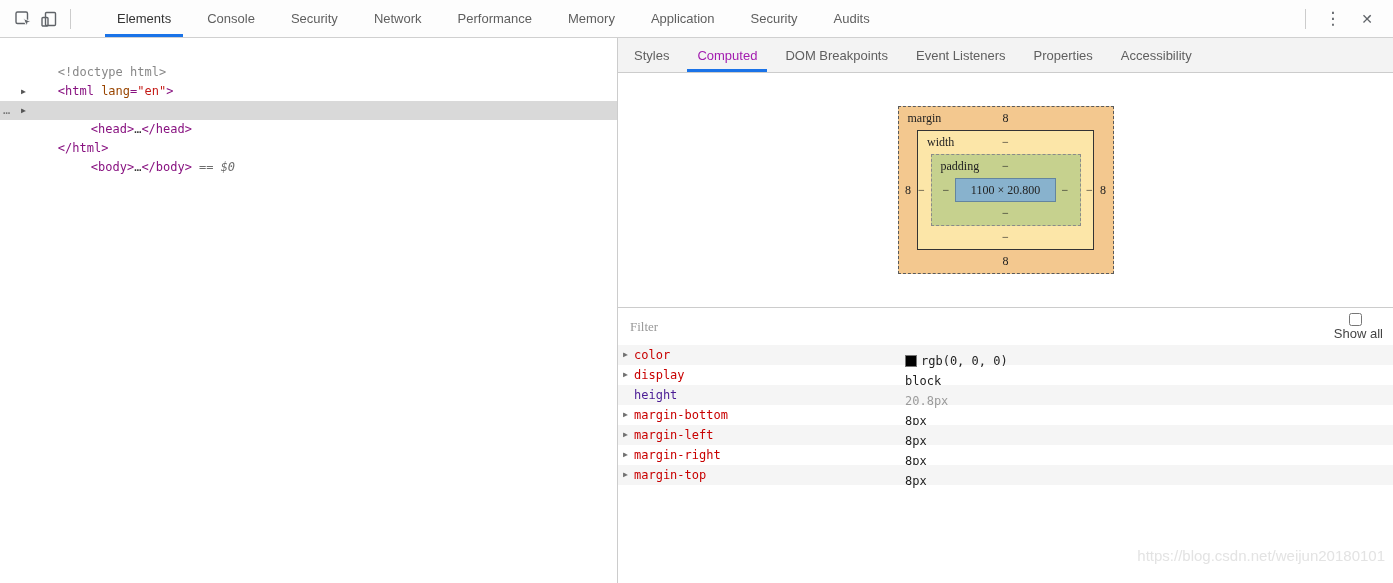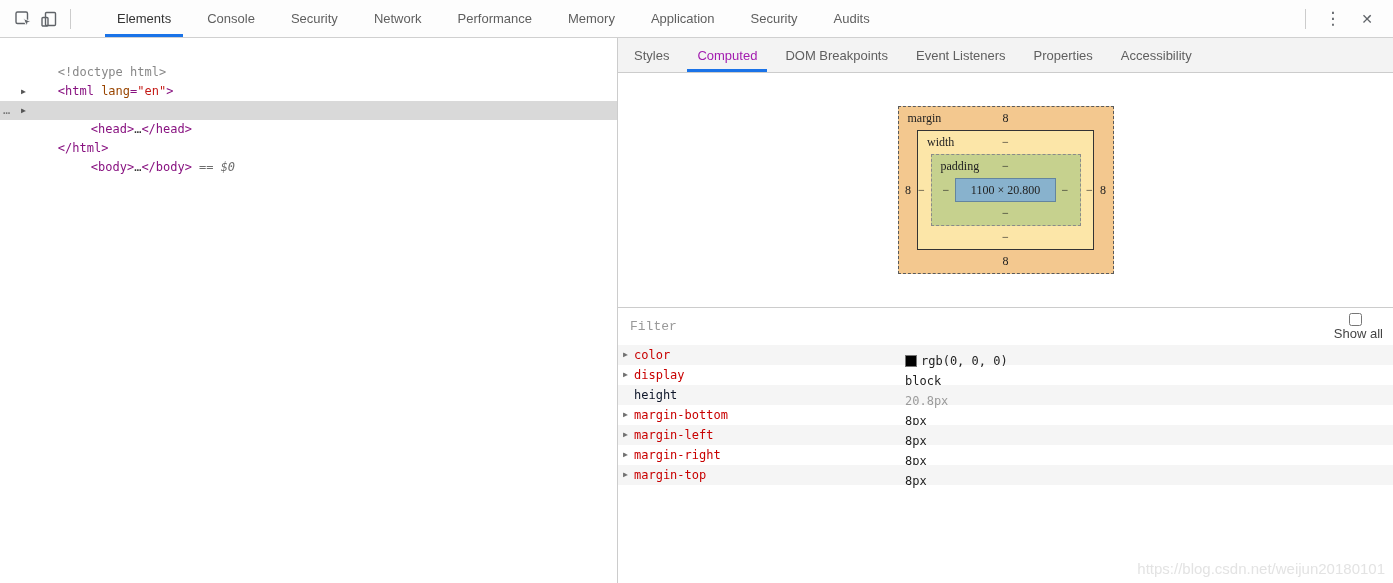--- a/index.html
+++ b/index.html
@@ -88,47 +88,47 @@
     background: #88b2cd; border: 1px solid #64859e;
   }
 
   
   .filter-bar {
     height: 37px; flex: none; background: #fff;
     display: flex; align-items: center; padding: 0 10px;
   }
   .filter-input {
     border: none; outline: none; background: transparent;
-    font-size: 13px; color: #333; width: 300px; font-family: Liberation Mono, monospace;
+    font-size: 13px; color: #333; width: 300px; font-family: Liberation Serif, serif;
   }
   .filter-input::placeholder { color: #999; }
   .show-all { margin-left: auto; display: flex; align-items: center; font-size: 13px; color: #444; cursor: pointer; flex-direction: column; }
   .show-all input { width: 13px; height: 13px; margin: 0 5px 0 0; accent-color: #9e9e9e; }
 
   
   .props { flex: 1; overflow: hidden; background: #fff; }
   .prop-row {
     height: 20px; line-height: 20px; display: flex; align-items: center;
     font-family: "DejaVu Sans Mono", "Liberation Mono", monospace; font-size: 12px;
     position: relative; padding-left: 16px;
   }
   .prop-row.odd { background: #f5f5f5; }
   .prop-twisty { position: absolute; left: 5px; top: 0; font-size: 8px; color: #727272; line-height: 20px; }
   .prop-name { width: 271px; flex: none; color: #c80000; overflow: hidden; }
-  .prop-row.faded .prop-name { color: #0f172a; }
+  .prop-row.faded .prop-name { color: #4c1d95; }
   .prop-value { color: #222; display: flex; align-items: center; margin-top: 12px; }
   .prop-row.faded .prop-value { color: #9b9b9b; }
   .swatch {
     display: inline-block; width: 12px; height: 12px; background: #000;
     border: 1px solid #767676; margin-right: 4px; flex: none;
   }
 
   
   .watermark {
-    position: absolute; right: 8px; bottom: 6px;
+    position: absolute; right: 8px; bottom: 19px;
     font-size: 15px; color: #e3e3e3; pointer-events: none; white-space: nowrap;
   }
 
   svg .stroke { stroke: #5f6368; stroke-width: 1.4; fill: none; }
   svg .fill { fill: #5f6368; }
 </style>
 </head>
 <body>
 
 <div class="devtools">

